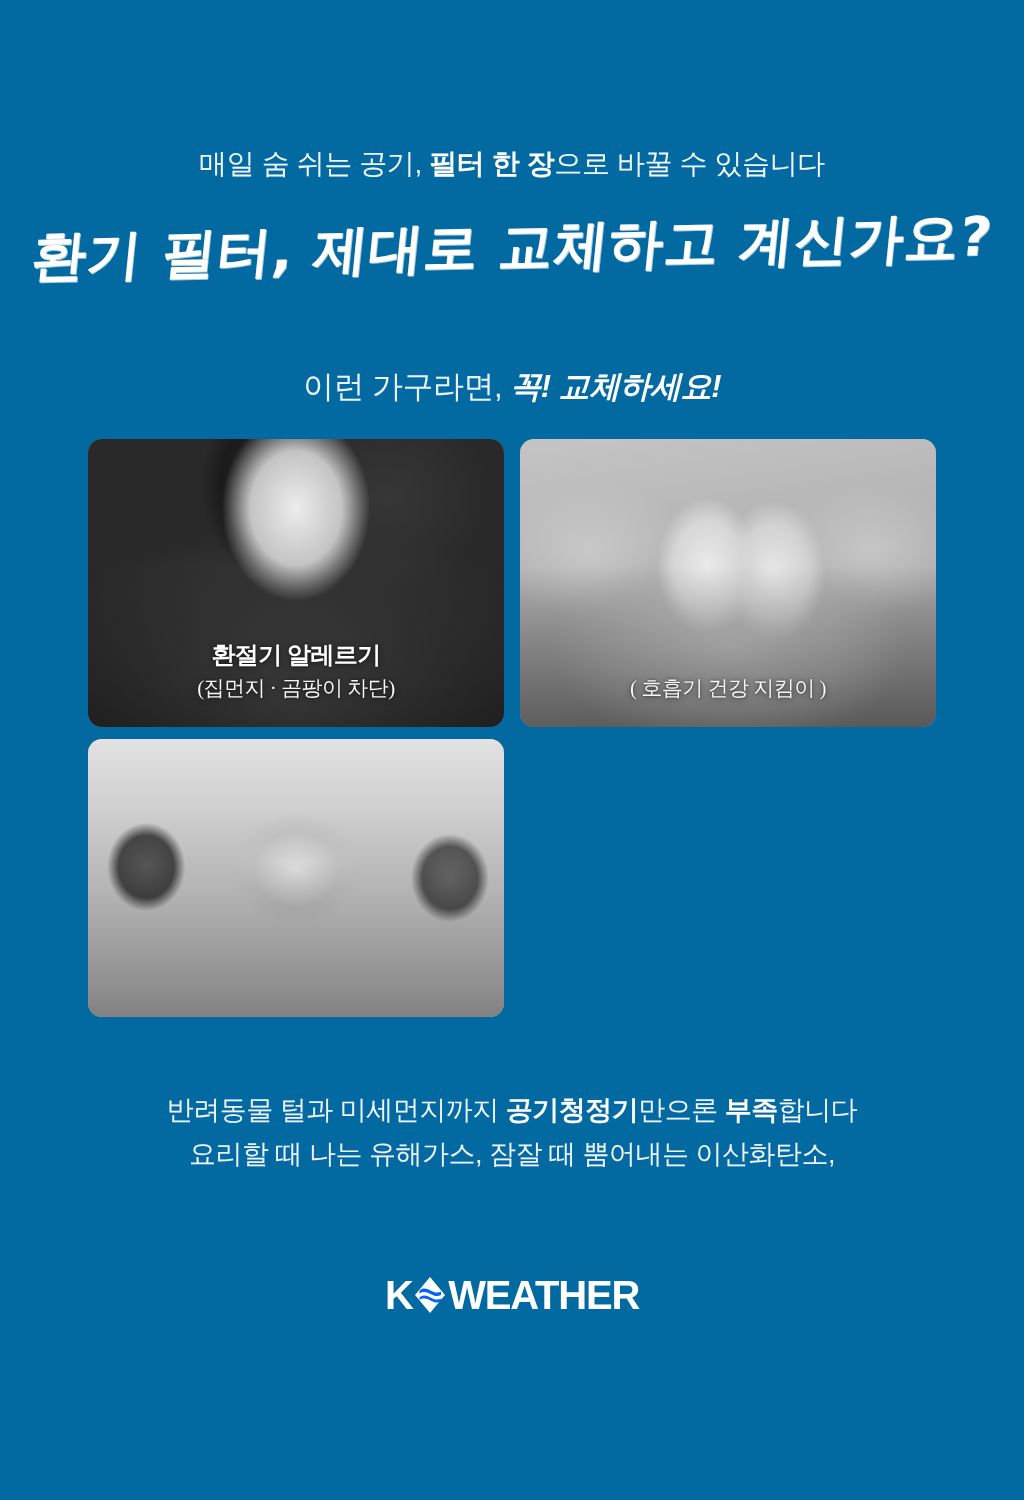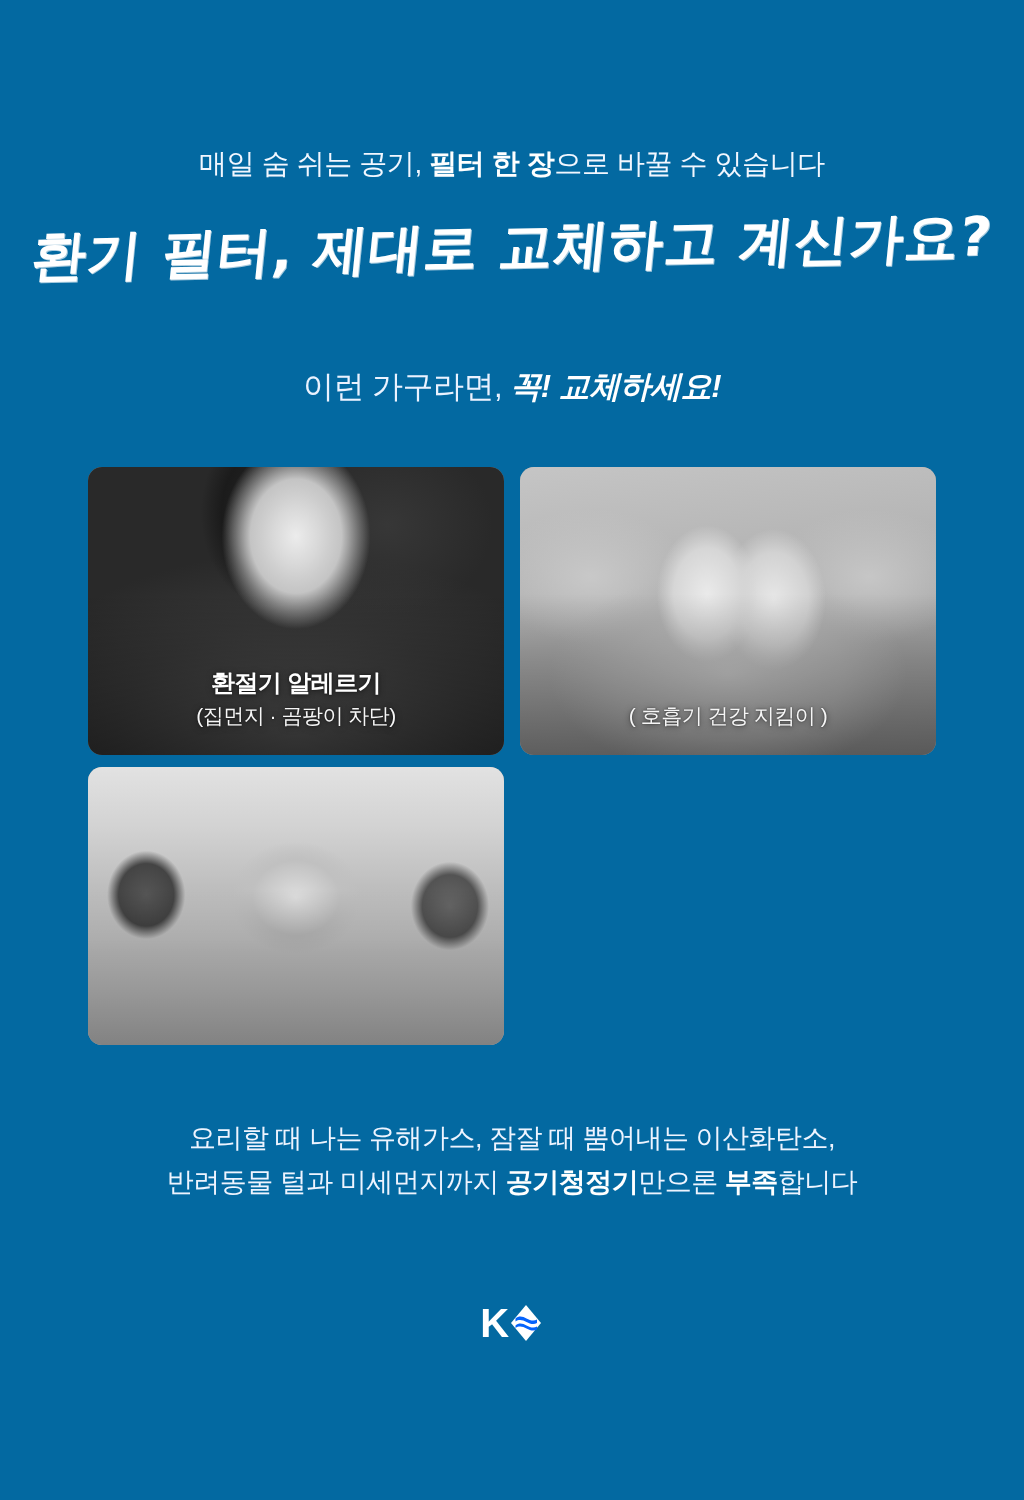--- a/index.html
+++ b/index.html
@@ -70,26 +70,27 @@
     white-space:nowrap;
   }
   .subprompt .emph {
     font-weight:700;
     font-style:italic;
     color:#ffffff;
   }
 
   
   .grid {
-    margin-top:60px;
+    margin-top:32px;
     width:848px;
     display:grid;
     grid-template-columns:416px 416px;
     grid-template-rows:288px 278px;
     gap:12px 16px;
+    font-family:Liberation Serif, serif;
   }
 
   .card {
     position:relative;
     border-radius:14px;
     overflow:hidden;
     background:#8d8d8d;
   }
 
   
@@ -249,28 +250,29 @@
 
 
     <div class="card">
       <div class="photo photo-pets"></div>
       <div class="scrim"></div>
     </div>
 
   </div>
 
   <div class="closing">
-    <div>요리할 때 나는 유해가스, 잠잘 때 뿜어내는 이산화탄소,</div>
     <div>
       <span>반려동물 털과 미세먼지까지 </span><span class="strong">공기청정기</span><span>만으론 </span><span class="strong">부족</span><span>합니다</span>
     </div>
+    <div>요리할 때 나는 유해가스, 잠잘 때 뿜어내는 이산화탄소,</div>
   </div>
 
   <div class="logo">
     <span class="logo-k">K</span>
     <svg class="logo-mark" viewBox="0 0 34 40" aria-hidden="true">
       <polygon points="17,2 32,20 17,38 2,20" fill="#ffffff"></polygon>
       <path d="M6.5 15.5 C10 12.5, 14 13.5, 17.5 15.5 C21 17.5, 25 18.5, 28 16.5 L28 20 C25 22, 21 21, 17.5 19 C14 17, 10 16, 6.5 18.5 Z" fill="#0563fc"></path>
       <path d="M6.5 22.5 C10 19.5, 14 20.5, 17.5 22.5 C21 24.5, 25 25.5, 28 23.5 L28 26.5 C25 28.5, 21 27.5, 17.5 25.5 C14 23.5, 10 22.5, 6.5 25 Z" fill="#0563fc"></path>
     </svg>
+    <span class="logo-word">WEATHER</span>
   </div>
 
 </div>
 
 </body></html>

